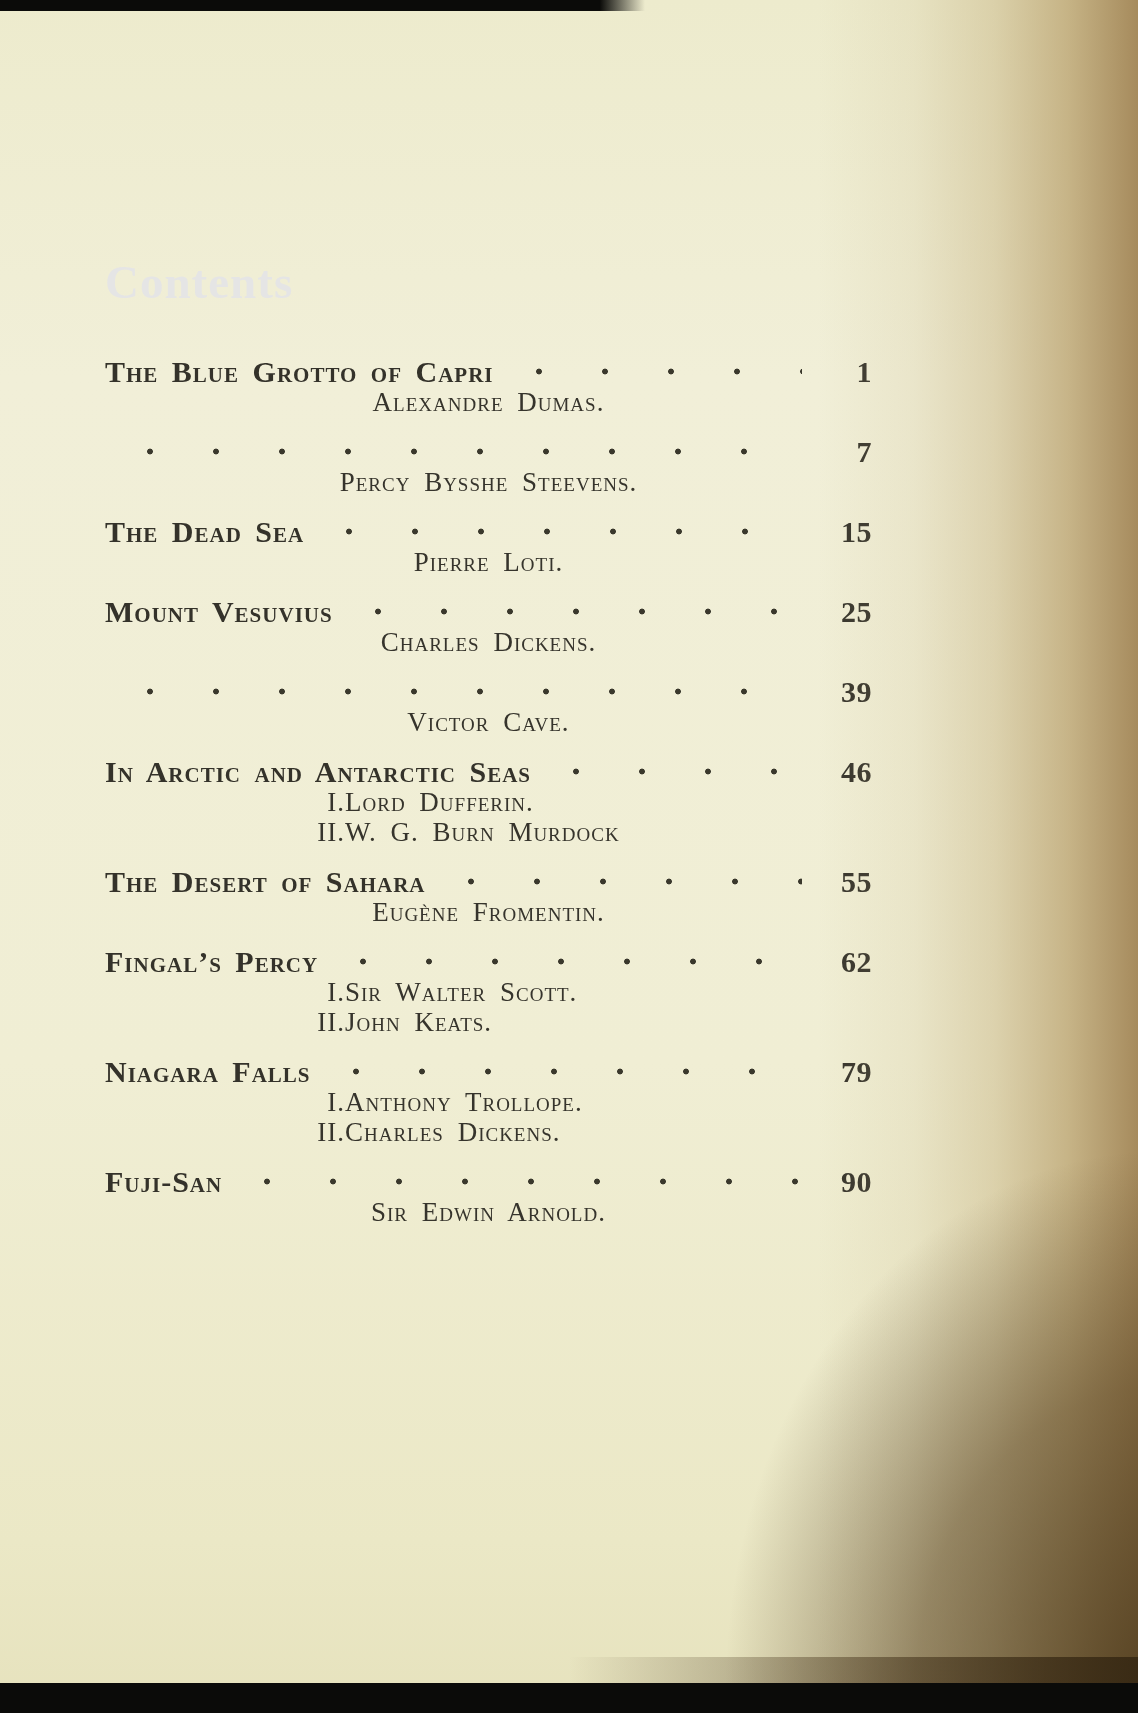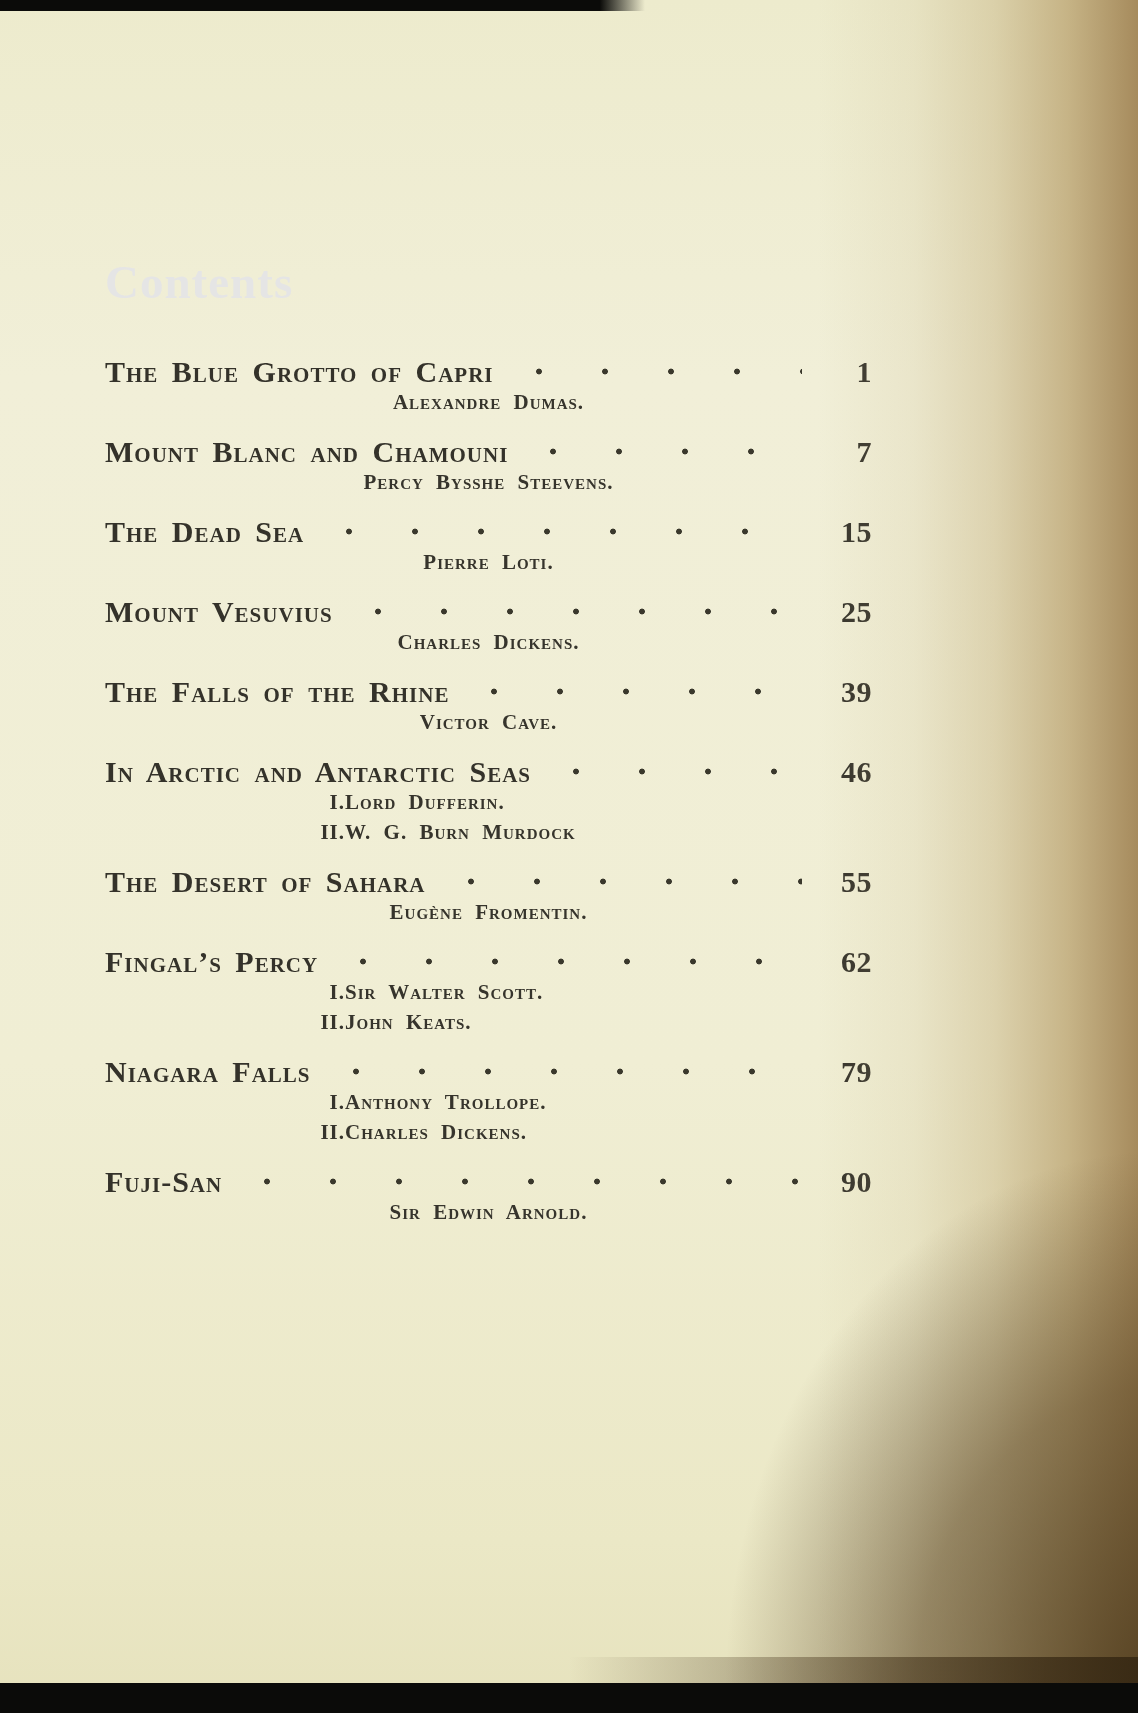--- a/index.html
+++ b/index.html
@@ -97,22 +97,22 @@
     background-repeat: repeat-x;
   }
   .entry-page {
     min-width: 44px;
     text-align: right;
     font-variant: normal;
     letter-spacing: 0.5px;
   }
   .author-line {
     line-height: 30px;
-    font-size: 21px;
-    font-weight: 700;
+    font-size: 27px;
+    font-weight: 400;
     font-variant: small-caps;
     letter-spacing: 1px;
     word-spacing: 6px;
     color: #36342c;
   }
   .author-centered { text-align: center; }
   .author-listed { display: flex; padding-left: 90px; }
   .roman { width: 150px; text-align: right; }
   .aname { white-space: nowrap; }
 </style>
@@ -131,21 +131,20 @@
         <div class="entry-line">
           <span class="entry-title">The Blue Grotto of Capri</span>
           <span class="leader"></span>
           <span class="entry-page">1</span>
         </div>
         <div class="author-line author-centered">Alexandre Dumas.</div>
       </div>
 
       <div class="entry">
         <div class="entry-line">
-          <span class="entry-title">Mount Blanc and Chamouni</span>
           <span class="leader"></span>
           <span class="entry-page">7</span>
         </div>
         <div class="author-line author-centered">Percy Bysshe Steevens.</div>
       </div>
 
       <div class="entry">
         <div class="entry-line">
           <span class="entry-title">The Dead Sea</span>
           <span class="leader"></span>
@@ -158,21 +157,20 @@
         <div class="entry-line">
           <span class="entry-title">Mount Vesuvius</span>
           <span class="leader"></span>
           <span class="entry-page">25</span>
         </div>
         <div class="author-line author-centered">Charles Dickens.</div>
       </div>
 
       <div class="entry">
         <div class="entry-line">
-          <span class="entry-title">The Falls of the Rhine</span>
           <span class="leader"></span>
           <span class="entry-page">39</span>
         </div>
         <div class="author-line author-centered">Victor Cave.</div>
       </div>
 
       <div class="entry">
         <div class="entry-line">
           <span class="entry-title">In Arctic and Antarctic Seas</span>
           <span class="leader"></span>

